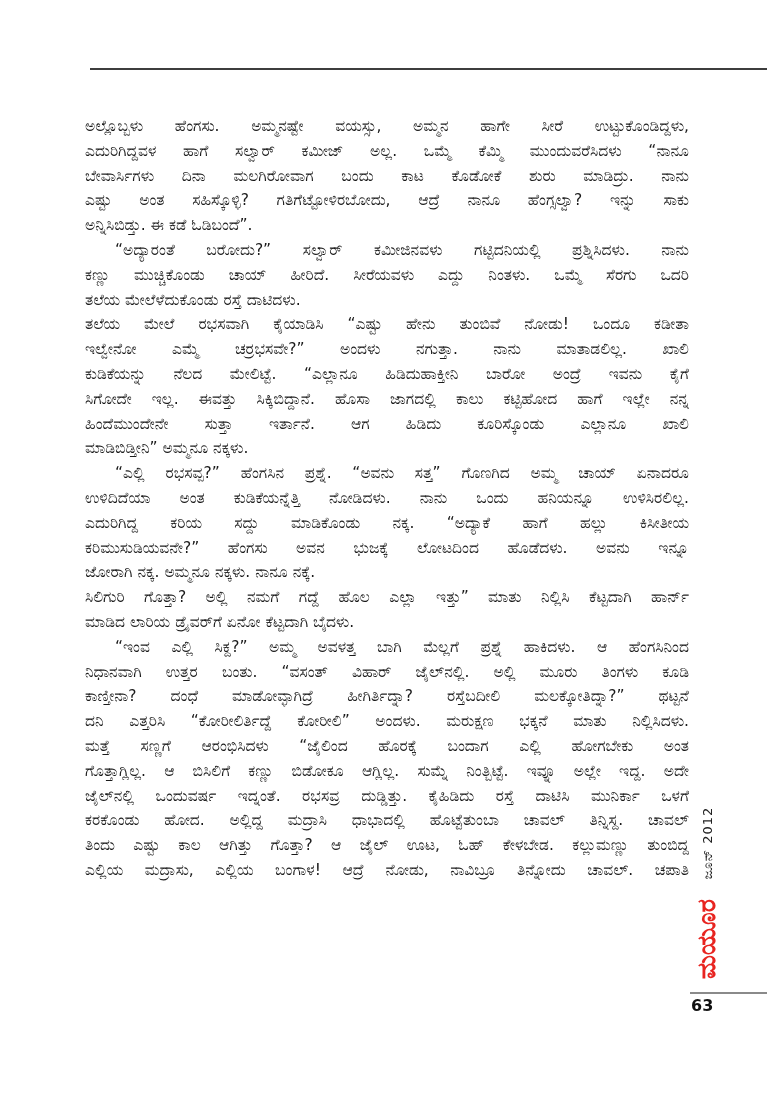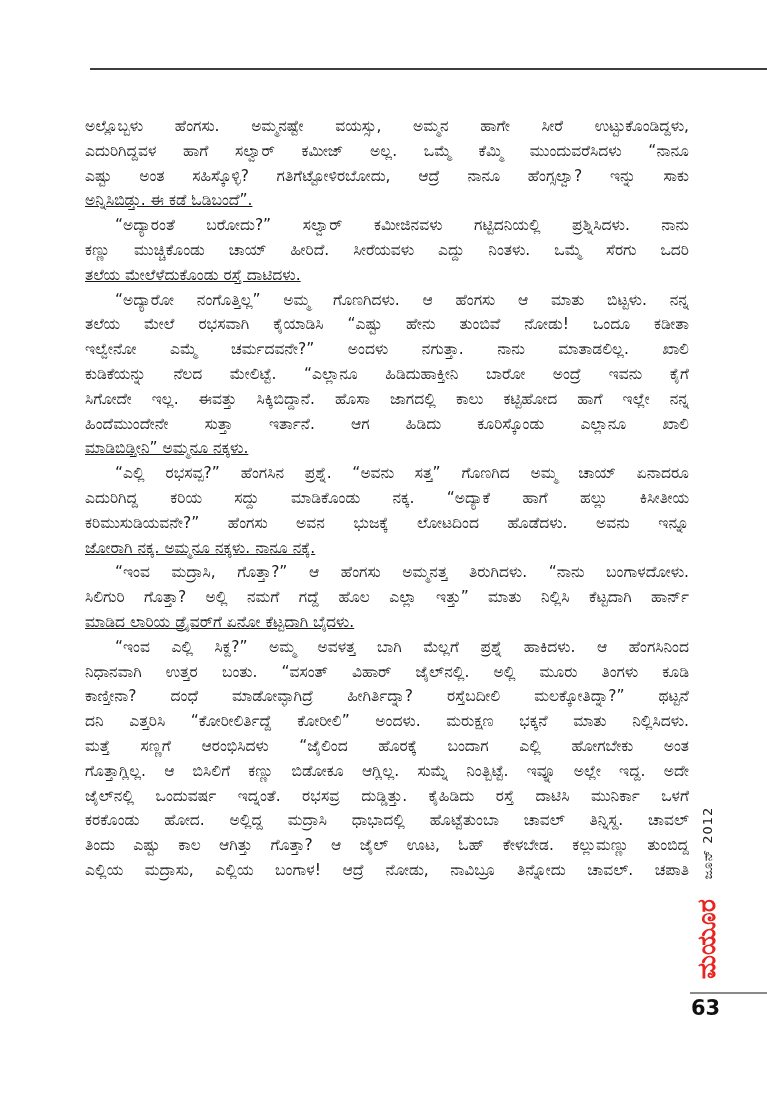--- a/index.html
+++ b/index.html
@@ -11,61 +11,61 @@
   .top-rule{position:absolute;left:90px;top:68px;width:677px;height:2px;background:#3d3d3d;}
   .body-text{
     position:absolute;left:85px;top:114px;width:604px;
     color:var(--ink,#1a1a1a);font-size:15.5px;
   }
   .ln{
     height:24.8px;line-height:24.8px;overflow:hidden;white-space:nowrap;
     text-align:justify;text-align-last:justify;
   }
   .ln.indent{padding-left:30px;}
-  .ln.end{text-align-last:left;text-decoration:underline;}
+  .ln.end{text-align-last:left;}
   .issue-vert{
     position:absolute;left:628px;top:833px;width:160px;height:20px;
     transform:rotate(-90deg);transform-origin:center;
     text-align:center;font-size:13px;letter-spacing:1px;color:#222222;line-height:20px;
   }
   .brand-vert{
     position:absolute;left:627px;top:925px;width:160px;height:28px;
     transform:rotate(-90deg);transform-origin:center;
     text-align:center;font-size:25px;font-weight:bold;color:var(--accent,#e82420);line-height:28px;
   }
   .footer-rule{position:absolute;left:690px;top:992px;width:77px;height:2px;background:#8a8a8a;}
-  .page-num{position:absolute;left:691px;top:996px;font-size:21px;font-weight:700;color:#111111;}
+  .page-num{position:absolute;left:691px;top:996px;font-size:16px;font-weight:700;color:#111111;}
 </style>
 </head>
 <body>
 
 <div class="page">
 
   <div class="top-rule"></div>
 
   <div class="body-text">
     <div class="ln">ಅಲ್ಲೊಬ್ಬಳು ಹೆಂಗಸು. ಅಮ್ಮನಷ್ಟೇ ವಯಸ್ಸು, ಅಮ್ಮನ ಹಾಗೇ ಸೀರೆ ಉಟ್ಟುಕೊಂಡಿದ್ದಳು,</div>
     <div class="ln">ಎದುರಿಗಿದ್ದವಳ ಹಾಗೆ ಸಲ್ವಾರ್ ಕಮೀಜ್ ಅಲ್ಲ. ಒಮ್ಮೆ ಕೆಮ್ಮಿ ಮುಂದುವರೆಸಿದಳು “ನಾನೂ</div>
+    <div class="ln">ಬೇವಾರ್ಸಿಗಳು ದಿನಾ ಮಲಗಿರೋವಾಗ ಬಂದು ಕಾಟ ಕೊಡೋಕೆ ಶುರು ಮಾಡಿದ್ರು. ನಾನು</div>
     <div class="ln">ಎಷ್ಟು ಅಂತ ಸಹಿಸ್ಕೊಳ್ಳಿ? ಗತಿಗೆಟ್ಟೋಳಿರಬೋದು, ಆದ್ರೆ ನಾನೂ ಹೆಂಗ್ಸಲ್ವಾ? ಇನ್ನು ಸಾಕು</div>
     <div class="ln end">ಅನ್ನಿಸಿಬಿಡ್ತು. ಈ ಕಡೆ ಓಡಿಬಂದೆ”.</div>
     <div class="ln indent">“ಅದ್ಯಾರಂತೆ ಬರೋದು?” ಸಲ್ವಾರ್ ಕಮೀಜಿನವಳು ಗಟ್ಟಿದನಿಯಲ್ಲಿ ಪ್ರಶ್ನಿಸಿದಳು. ನಾನು</div>
     <div class="ln">ಕಣ್ಣು ಮುಚ್ಚಿಕೊಂಡು ಚಾಯ್ ಹೀರಿದೆ. ಸೀರೆಯವಳು ಎದ್ದು ನಿಂತಳು. ಒಮ್ಮೆ ಸೆರಗು ಒದರಿ</div>
     <div class="ln end">ತಲೆಯ ಮೇಲೆಳೆದುಕೊಂಡು ರಸ್ತೆ ದಾಟಿದಳು.</div>
-    <div class="ln indent">“ಅದ್ಯಾರೋ ನಂಗೊತ್ತಿಲ್ಲ” ಅಮ್ಮ ಗೊಣಗಿದಳು. ಆ ಹೆಂಗಸು ಆ ಮಾತು ಬಿಟ್ಟಳು. ನನ್ನ</div>
     <div class="ln">ತಲೆಯ ಮೇಲೆ ರಭಸವಾಗಿ ಕೈಯಾಡಿಸಿ “ಎಷ್ಟು ಹೇನು ತುಂಬಿವೆ ನೋಡು! ಒಂದೂ ಕಡೀತಾ</div>
-    <div class="ln">ಇಲ್ವೇನೋ ಎಮ್ಮೆ ಚರ್ಮದವನೇ?” ಅಂದಳು ನಗುತ್ತಾ. ನಾನು ಮಾತಾಡಲಿಲ್ಲ. ಖಾಲಿ</div>
+    <div class="ln">ಇಲ್ವೇನೋ ಎಮ್ಮೆ ಚರ್ರಭಸವೇ?” ಅಂದಳು ನಗುತ್ತಾ. ನಾನು ಮಾತಾಡಲಿಲ್ಲ. ಖಾಲಿ</div>
     <div class="ln">ಕುಡಿಕೆಯನ್ನು ನೆಲದ ಮೇಲಿಟ್ಟೆ. “ಎಲ್ಲಾನೂ ಹಿಡಿದುಹಾಕ್ತೀನಿ ಬಾರೋ ಅಂದ್ರೆ ಇವನು ಕೈಗೆ</div>
     <div class="ln">ಸಿಗೋದೇ ಇಲ್ಲ. ಈವತ್ತು ಸಿಕ್ಕಿಬಿದ್ದಾನೆ. ಹೊಸಾ ಜಾಗದಲ್ಲಿ ಕಾಲು ಕಟ್ಟಿಹೋದ ಹಾಗೆ ಇಲ್ಲೇ ನನ್ನ</div>
     <div class="ln">ಹಿಂದೆಮುಂದೇನೇ ಸುತ್ತಾ ಇರ್ತಾನೆ. ಆಗ ಹಿಡಿದು ಕೂರಿಸ್ಕೊಂಡು ಎಲ್ಲಾನೂ ಖಾಲಿ</div>
     <div class="ln end">ಮಾಡಿಬಿಡ್ತೀನಿ” ಅಮ್ಮನೂ ನಕ್ಕಳು.</div>
     <div class="ln indent">“ಎಲ್ಲಿ ರಭಸವ್ಪ?” ಹೆಂಗಸಿನ ಪ್ರಶ್ನೆ. “ಅವನು ಸತ್ತ” ಗೊಣಗಿದ ಅಮ್ಮ ಚಾಯ್ ಏನಾದರೂ</div>
+    <div class="ln">ಉಳಿದಿದೆಯಾ ಅಂತ ಕುಡಿಕೆಯನ್ನೆತ್ತಿ ನೋಡಿದಳು. ನಾನು ಒಂದು ಹನಿಯನ್ನೂ ಉಳಿಸಿರಲಿಲ್ಲ.</div>
     <div class="ln">ಎದುರಿಗಿದ್ದ ಕರಿಯ ಸದ್ದು ಮಾಡಿಕೊಂಡು ನಕ್ಕ. “ಅದ್ಯಾಕೆ ಹಾಗೆ ಹಲ್ಲು ಕಿಸೀತೀಯ</div>
     <div class="ln">ಕರಿಮುಸುಡಿಯವನೇ?” ಹೆಂಗಸು ಅವನ ಭುಜಕ್ಕೆ ಲೋಟದಿಂದ ಹೊಡೆದಳು. ಅವನು ಇನ್ನೂ</div>
     <div class="ln end">ಜೋರಾಗಿ ನಕ್ಕ. ಅಮ್ಮನೂ ನಕ್ಕಳು. ನಾನೂ ನಕ್ಕೆ.</div>
-    <div class="ln indent">“ಇಂವ ಮದ್ರಾಸಿ, ಗೊತ್ತಾ?” ಆ ಹೆಂಗಸು ಅಮ್ಮನತ್ತ ತಿರುಗಿದಳು. “ನಾನು ಬಂಗಾಳದೋಳು.</div>
     <div class="ln">ಸಿಲಿಗುರಿ ಗೊತ್ತಾ? ಅಲ್ಲಿ ನಮಗೆ ಗದ್ದೆ ಹೊಲ ಎಲ್ಲಾ ಇತ್ತು” ಮಾತು ನಿಲ್ಲಿಸಿ ಕೆಟ್ಟದಾಗಿ ಹಾರ್ನ್</div>
     <div class="ln end">ಮಾಡಿದ ಲಾರಿಯ ಡ್ರೈವರ್‌ಗೆ ಏನೋ ಕೆಟ್ಟದಾಗಿ ಬೈದಳು.</div>
     <div class="ln indent">“ಇಂವ ಎಲ್ಲಿ ಸಿಕ್ದ?” ಅಮ್ಮ ಅವಳತ್ತ ಬಾಗಿ ಮೆಲ್ಲಗೆ ಪ್ರಶ್ನೆ ಹಾಕಿದಳು. ಆ ಹೆಂಗಸಿನಿಂದ</div>
     <div class="ln">ನಿಧಾನವಾಗಿ ಉತ್ತರ ಬಂತು. “ವಸಂತ್ ವಿಹಾರ್ ಜೈಲ್‌ನಲ್ಲಿ. ಅಲ್ಲಿ ಮೂರು ತಿಂಗಳು ಕೂಡಿ</div>
     <div class="ln">ಕಾಣ್ತೀನಾ? ದಂಧೆ ಮಾಡೋವ್ಳಾಗಿದ್ರೆ ಹೀಗಿರ್ತಿದ್ನಾ? ರಸ್ತೆಬದೀಲಿ ಮಲಕ್ಕೋತಿದ್ನಾ?” ಥಟ್ಟನೆ</div>
     <div class="ln">ದನಿ ಎತ್ತರಿಸಿ “ಕೋರೀಲಿರ್ತಿದ್ದೆ ಕೋರೀಲಿ” ಅಂದಳು. ಮರುಕ್ಷಣ ಭಕ್ಕನೆ ಮಾತು ನಿಲ್ಲಿಸಿದಳು.</div>
     <div class="ln">ಮತ್ತೆ ಸಣ್ಣಗೆ ಆರಂಭಿಸಿದಳು “ಜೈಲಿಂದ ಹೊರಕ್ಕೆ ಬಂದಾಗ ಎಲ್ಲಿ ಹೋಗಬೇಕು ಅಂತ</div>
     <div class="ln">ಗೊತ್ತಾಗ್ಲಿಲ್ಲ. ಆ ಬಿಸಿಲಿಗೆ ಕಣ್ಣು ಬಿಡೋಕೂ ಆಗ್ಲಿಲ್ಲ. ಸುಮ್ನೆ ನಿಂತ್ಬಿಟ್ಟೆ. ಇವ್ನೂ ಅಲ್ಲೇ ಇದ್ದ. ಅದೇ</div>
     <div class="ln">ಜೈಲ್‌ನಲ್ಲಿ ಒಂದುವರ್ಷ ಇದ್ನಂತೆ. ರಭಸವ್ರ ದುಡ್ಡಿತ್ತು. ಕೈಹಿಡಿದು ರಸ್ತೆ ದಾಟಿಸಿ ಮುನಿರ್ಕಾ ಒಳಗೆ</div>
     <div class="ln">ಕರಕೊಂಡು ಹೋದ. ಅಲ್ಲಿದ್ದ ಮದ್ರಾಸಿ ಧಾಭಾದಲ್ಲಿ ಹೊಟ್ಟೆತುಂಬಾ ಚಾವಲ್ ತಿನ್ನಿಸ್ದ. ಚಾವಲ್</div>

